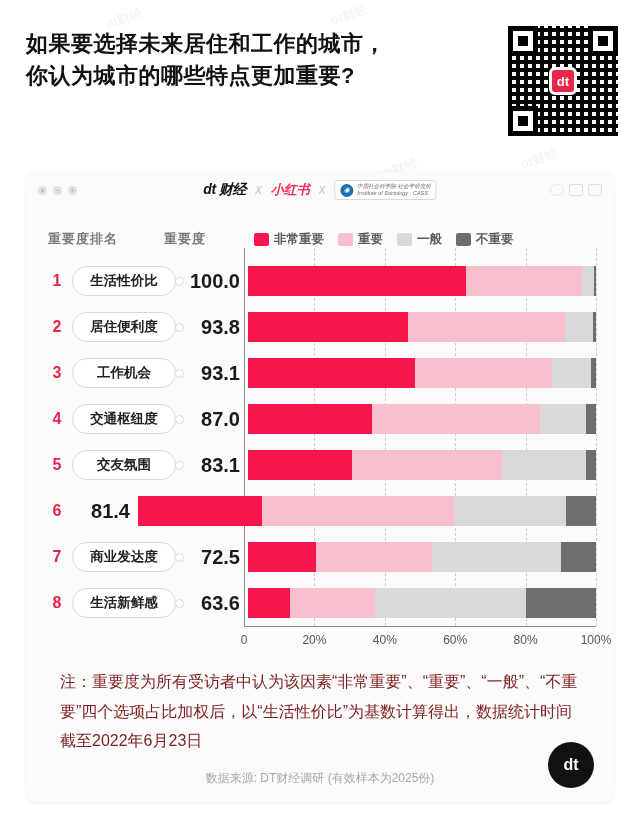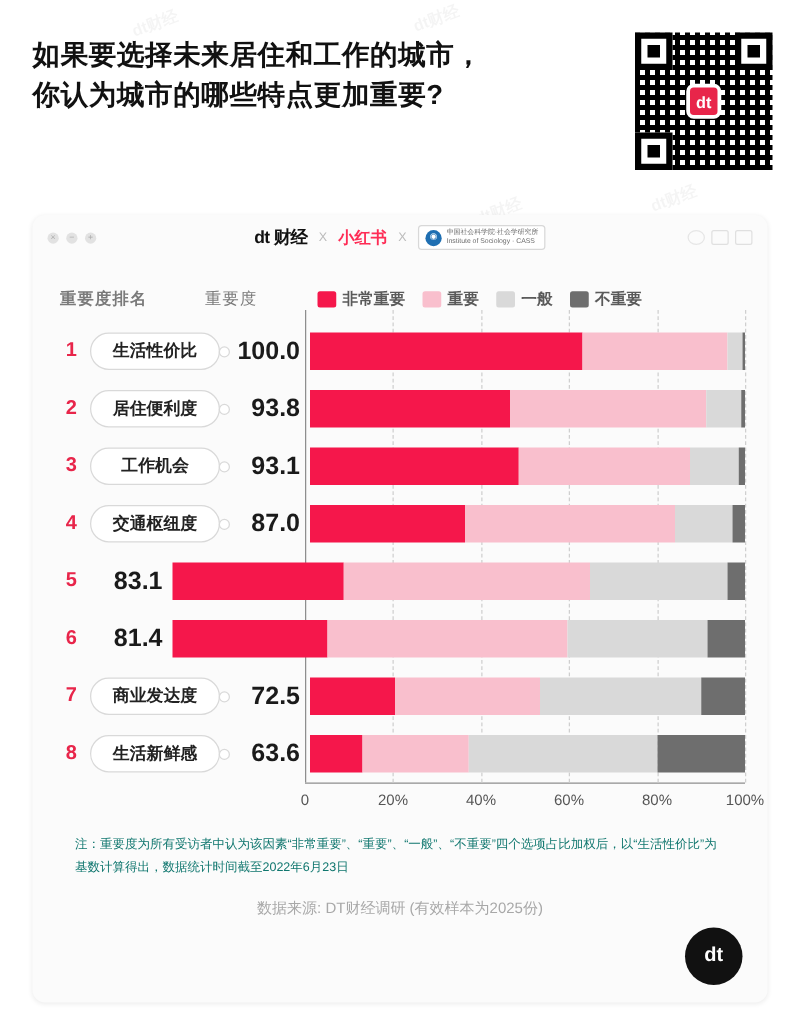--- a/index.html
+++ b/index.html
@@ -99,20 +99,21 @@
   .dots { display: flex; gap: 6px; }
   .dot { width: 9px; height: 9px; border-radius: 50%; background: #e2e2e2; display:flex;align-items:center;justify-content:center;font-size:7px;color:#aaa;line-height:1;}
   .brandrow {
     position: absolute;
     left: 50%;
     transform: translateX(-50%);
     display: flex;
     align-items: center;
     gap: 9px;
     font-size: 12px;
+    font-style: italic;
   }
   .dt-logo { font-weight: bold; font-size: 14px; color: #111; letter-spacing: -0.5px;}
   .brand-x { color: #bbb; font-size: 10px; }
   .xhs { color: #fe2c55; font-weight: bold; font-size: 13px; border: 0; }
   .inst {
     border: 1px solid #d8d8d8;
     border-radius: 3px;
     padding: 2px 5px;
     font-size: 5.5px;
     line-height: 1.25;
@@ -134,21 +135,21 @@
   
   .legend-row {
     display: flex;
     align-items: center;
     padding: 22px 18px 0 22px;
     font-size: 13px;
     color: #6f6f6f;
     gap: 12px;
   }
   .lg-rank { width: 104px; font-weight: bold; color: #7a7a7a; letter-spacing: 1px;}
-  .lg-score { width: 74px; font-weight: normal; color: #7a7a7a; letter-spacing: 1px;}
+  .lg-score { width: 74px; font-weight: bold; color: #7a7a7a; letter-spacing: 1px;}
   .legend-items { display: flex; gap: 14px; align-items: center; flex: 1; justify-content: flex-start; padding-left: 4px;}
   .lg { display: flex; align-items: center; gap: 5px; font-weight: bold; color: #5a5a5a; font-size: 12.5px;}
   .sw { width: 15px; height: 13px; border-radius: 2px; }
 
   
   .rows { padding: 10px 18px 0 22px; }
   .row {
     display: flex;
     align-items: center;
     height: 46px;
@@ -236,22 +237,22 @@
     transform: translateX(-50%);
     top: 2px;
   }
   .axis-line {
     margin: 0 18px 0 218px;
     border-top: 1.5px solid #8e8e8e;
   }
 
   .note {
     padding: 16px 34px 0 34px;
-    font-size: 10px;
-    color: #0f766e;
+    font-size: 16px;
+    color: #7f1d1d;
     line-height: 1.85;
   }
   .source {
     text-align: center;
     font-size: 12px;
     color: #a8a8a8;
     margin-top: 14px;
   }
   .badge {
     position: absolute;
@@ -387,20 +388,21 @@
         <div class="score">87.0</div>
         <div class="barwrap">
           <div class="seg s1" style="width: 35.5%; background: rgb(245, 23, 75);"></div>
           <div class="seg s2" style="width: 48.5%; background: rgb(249, 191, 205);"></div>
           <div class="seg s3" style="width: 13%; background: rgb(217, 217, 217);"></div>
           <div class="seg s4" style="width: 3%; background: rgb(110, 110, 110);"></div>
         </div>
       </div>
       <div class="row">
         <div class="rank">5</div>
+        <div class="pill">交友氛围</div>
         <div class="score">83.1</div>
         <div class="barwrap">
           <div class="seg s1" style="width: 30%; background: rgb(245, 23, 75);"></div>
           <div class="seg s2" style="width: 43%; background: rgb(249, 191, 205);"></div>
           <div class="seg s3" style="width: 24%; background: rgb(217, 217, 217);"></div>
           <div class="seg s4" style="width: 3%; background: rgb(110, 110, 110);"></div>
         </div>
       </div>
       <div class="row">
         <div class="rank">6</div>

